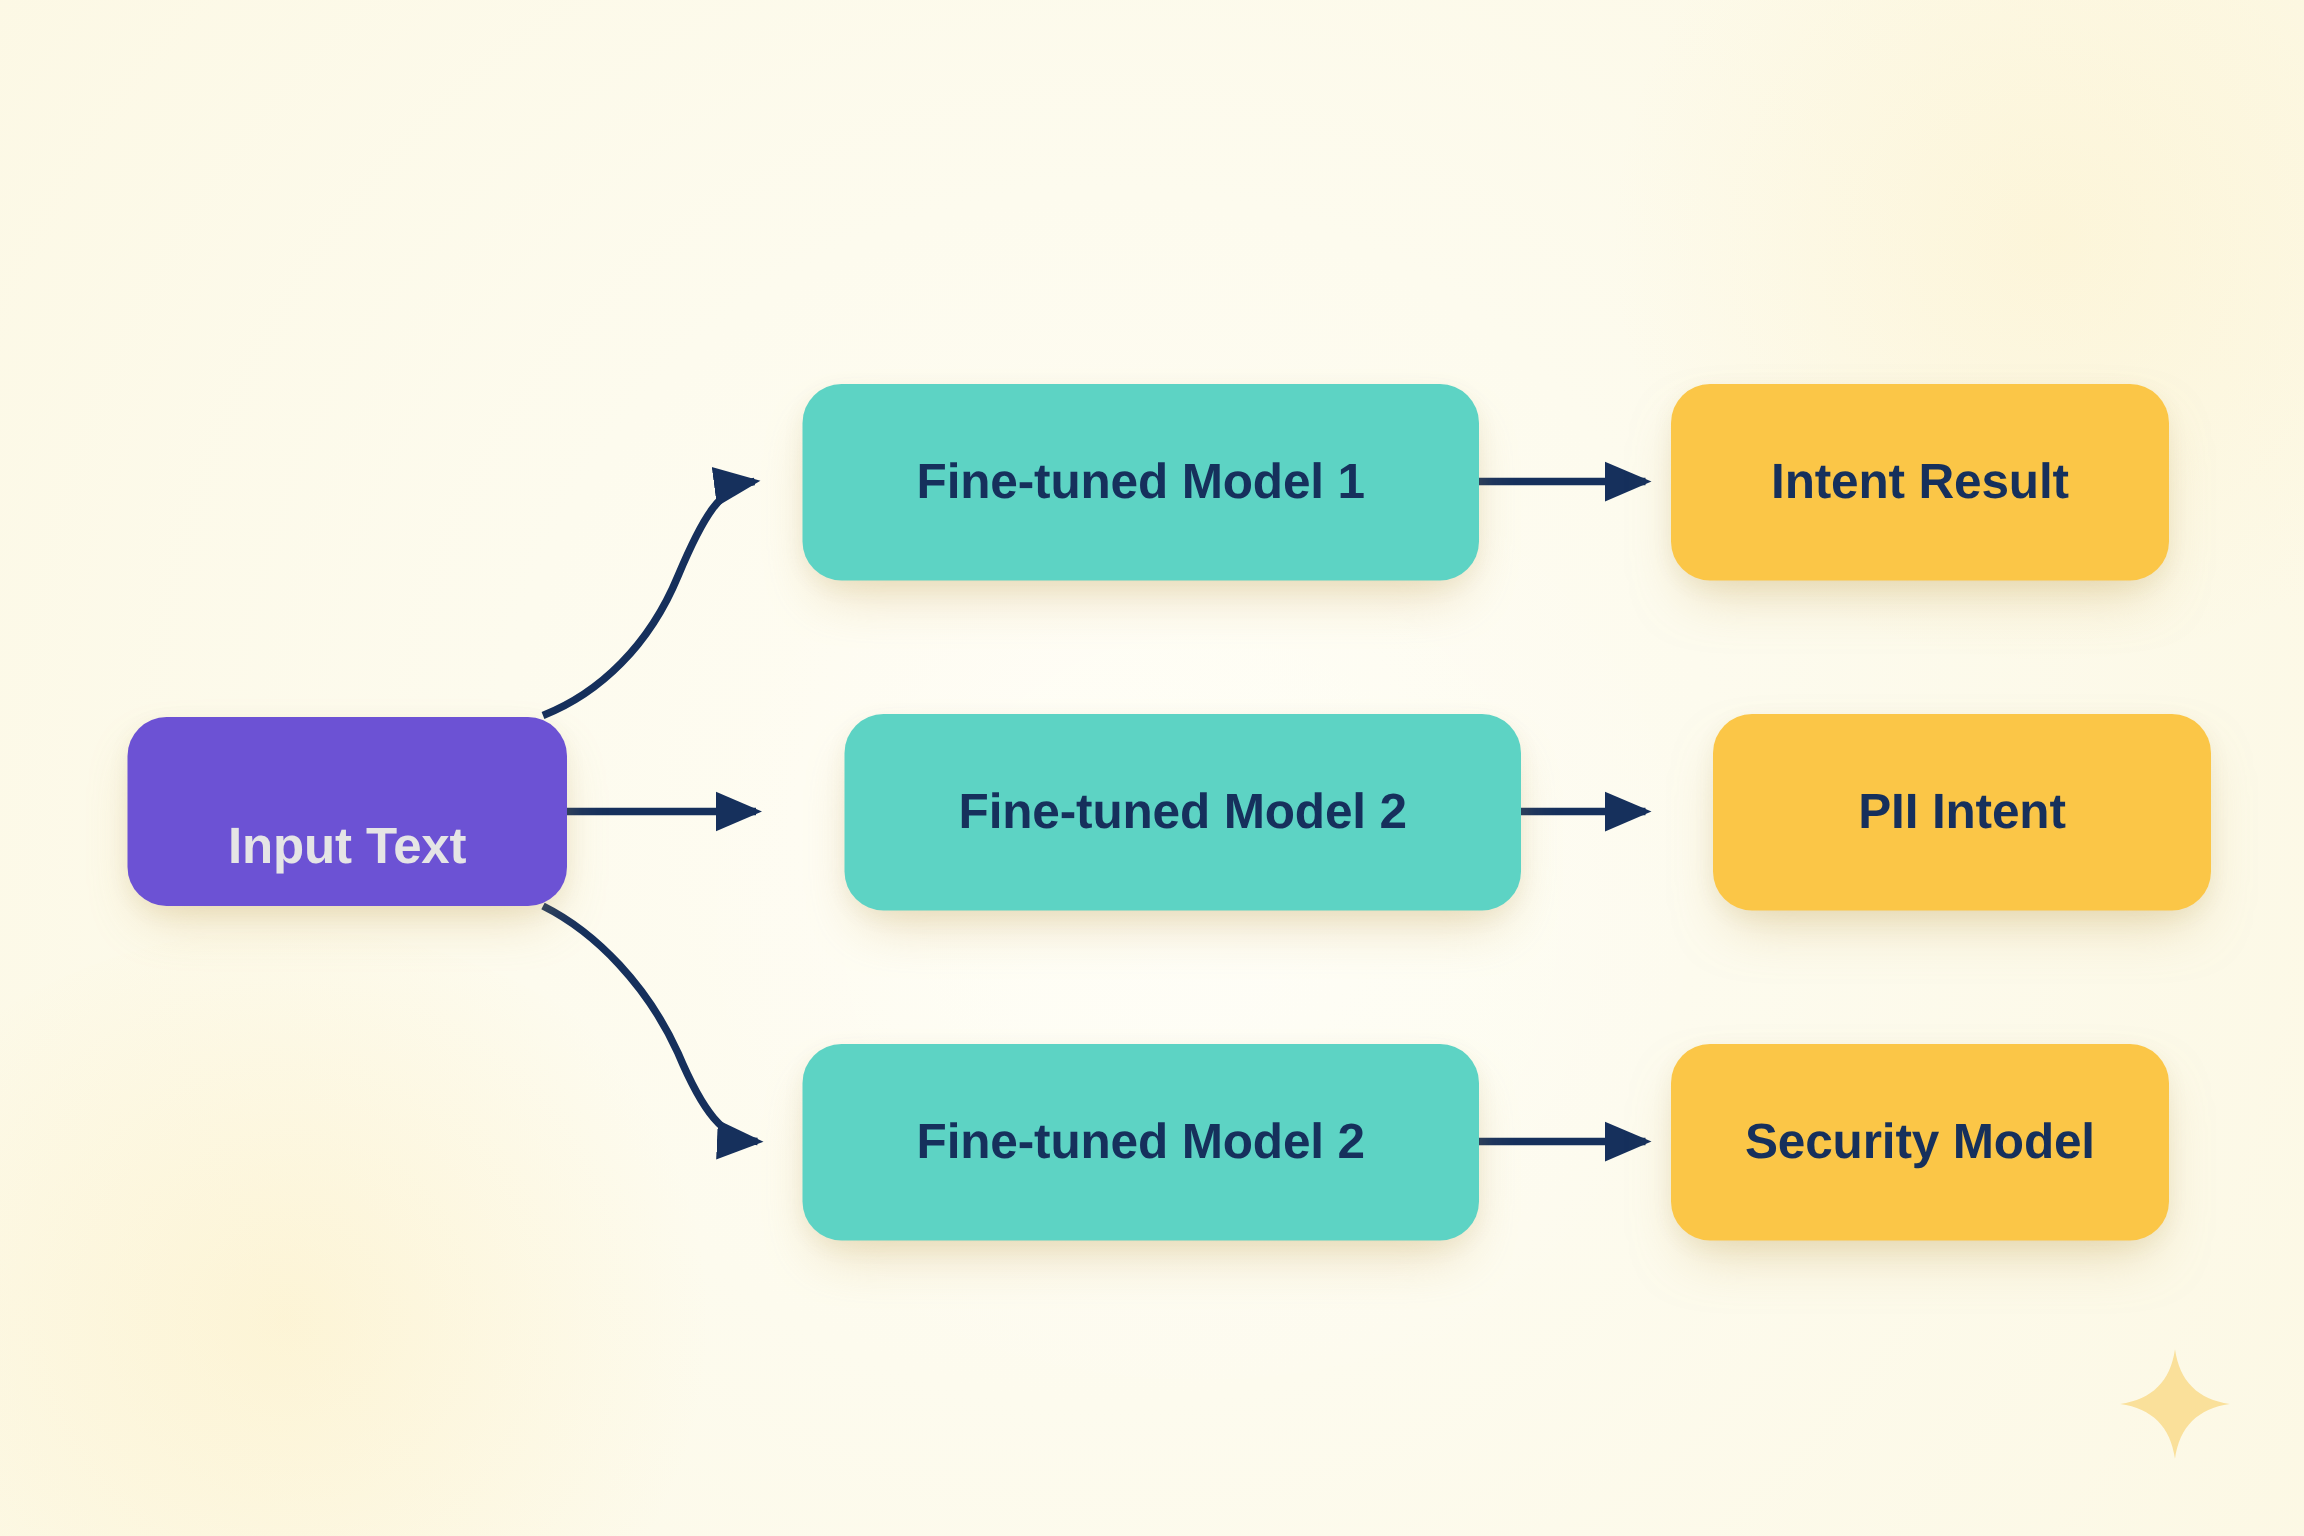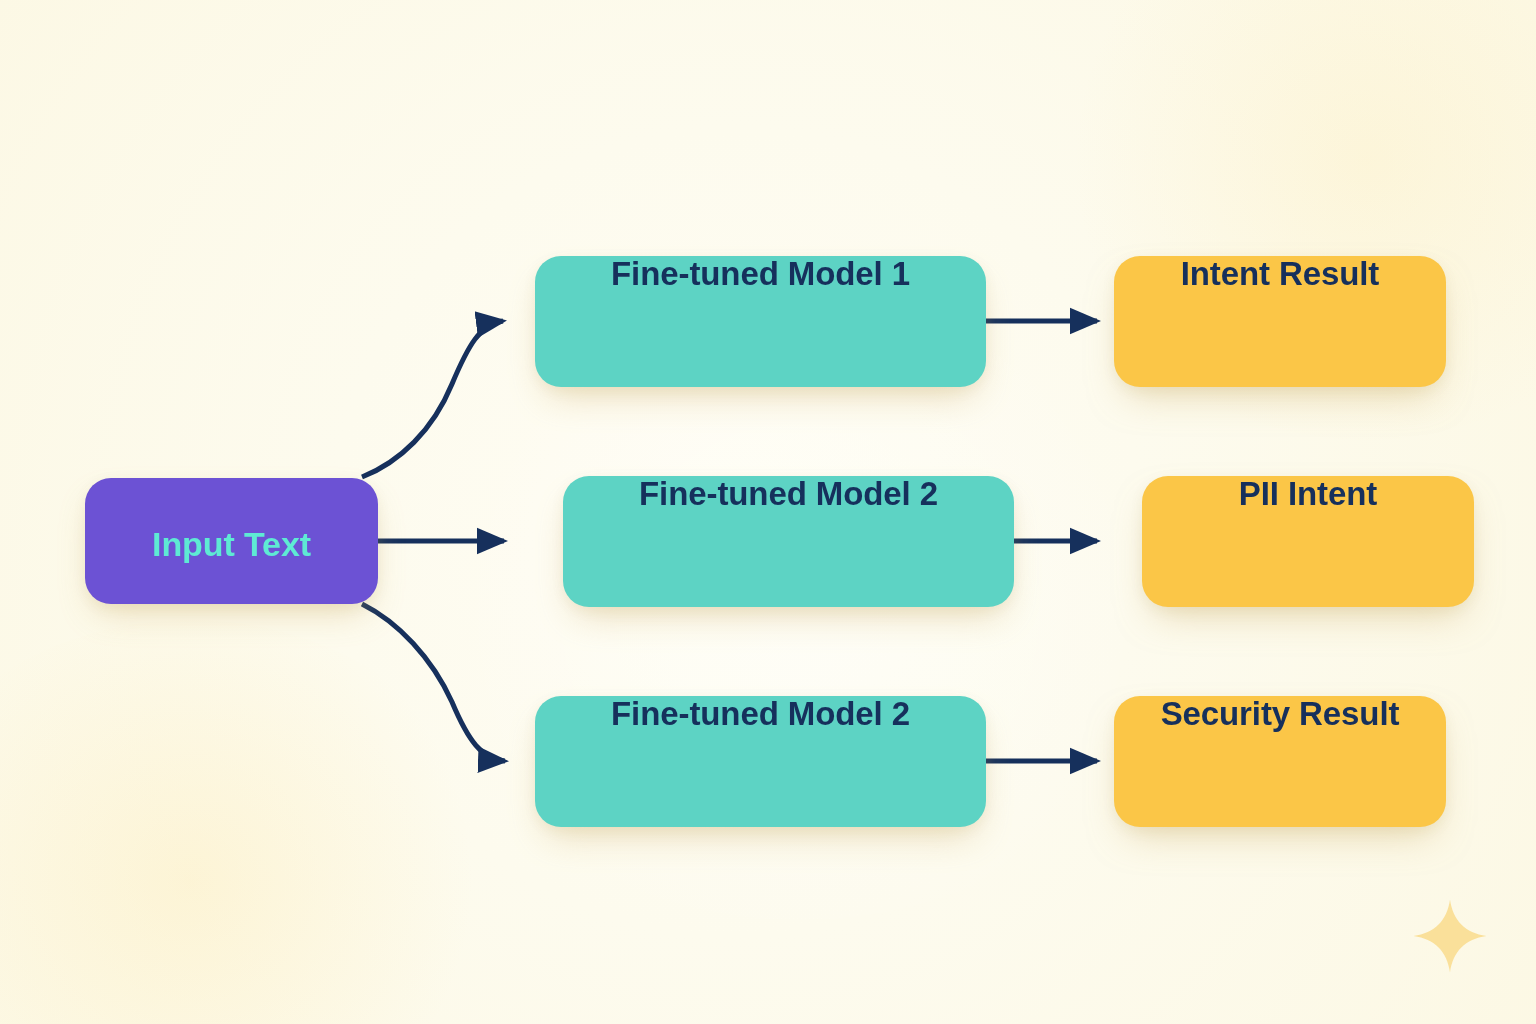--- a/index.html
+++ b/index.html
@@ -28,40 +28,41 @@
   .bloom.b2 { right: -140px; top: -120px; width: 620px; height: 560px;
     background: radial-gradient(circle, rgba(253,226,150,0.18) 0%, rgba(253,226,150,0) 70%); }
   .bloom.b3 { left: 420px; top: 300px; width: 760px; height: 620px;
     background: radial-gradient(circle, rgba(255,255,250,0.55) 0%, rgba(255,255,250,0) 70%); }
 
   
   .node {
     position: absolute;
     box-sizing: border-box;
     display: flex;
+    align-items: center;
     justify-content: center;
     border-radius: 26px;
     letter-spacing: -0.1px;
     text-align: center;
     user-select: none;
   }
   .node-label {
     font-weight: bold;
     font-size: 33px;
     line-height: 1.1;
     white-space: nowrap;
   }
 
   .node.input {
     left: 85px; top: 478px; width: 293px; height: 126px;
     background: #6C52D4;
     box-shadow: 0 16px 34px -10px rgba(210,180,110,0.45),
                 0 4px 14px rgba(120,95,30,0.07);
   }
-  .node.input .node-label { color: #5eead4; font-size: 34px; margin-top: 48px; }
+  .node.input .node-label { color: #e5e5e5; font-size: 34px; margin-top: 48px; }
 
   .node.model {
     left: 535px; width: 451px; height: 131px;
     background: #5DD3C4;
     box-shadow: 0 18px 36px -12px rgba(210,180,110,0.48),
                 0 4px 14px rgba(120,95,30,0.07);
   }
   .node.model .node-label { color: #16305C; }
 
   .node.result {
@@ -137,20 +138,20 @@
     <span class="node-label">Fine-tuned Model 2</span>
   </div>
 
   <div class="node result row1">
     <span class="node-label">Intent Result</span>
   </div>
   <div class="node result row2">
     <span class="node-label">PII Intent</span>
   </div>
   <div class="node result row3">
-    <span class="node-label">Security Result</span>
+    <span class="node-label">Security Model</span>
   </div>
 
   <svg class="sparkle" viewBox="0 0 100 100" xmlns="http://www.w3.org/2000/svg">
     <path d="M50 2 C54 30 70 46 98 50 C70 54 54 70 50 98 C46 70 30 54 2 50 C30 46 46 30 50 2 Z" fill="#FAE09A"></path>
   </svg>
 
 </div>
 
 </body></html>

